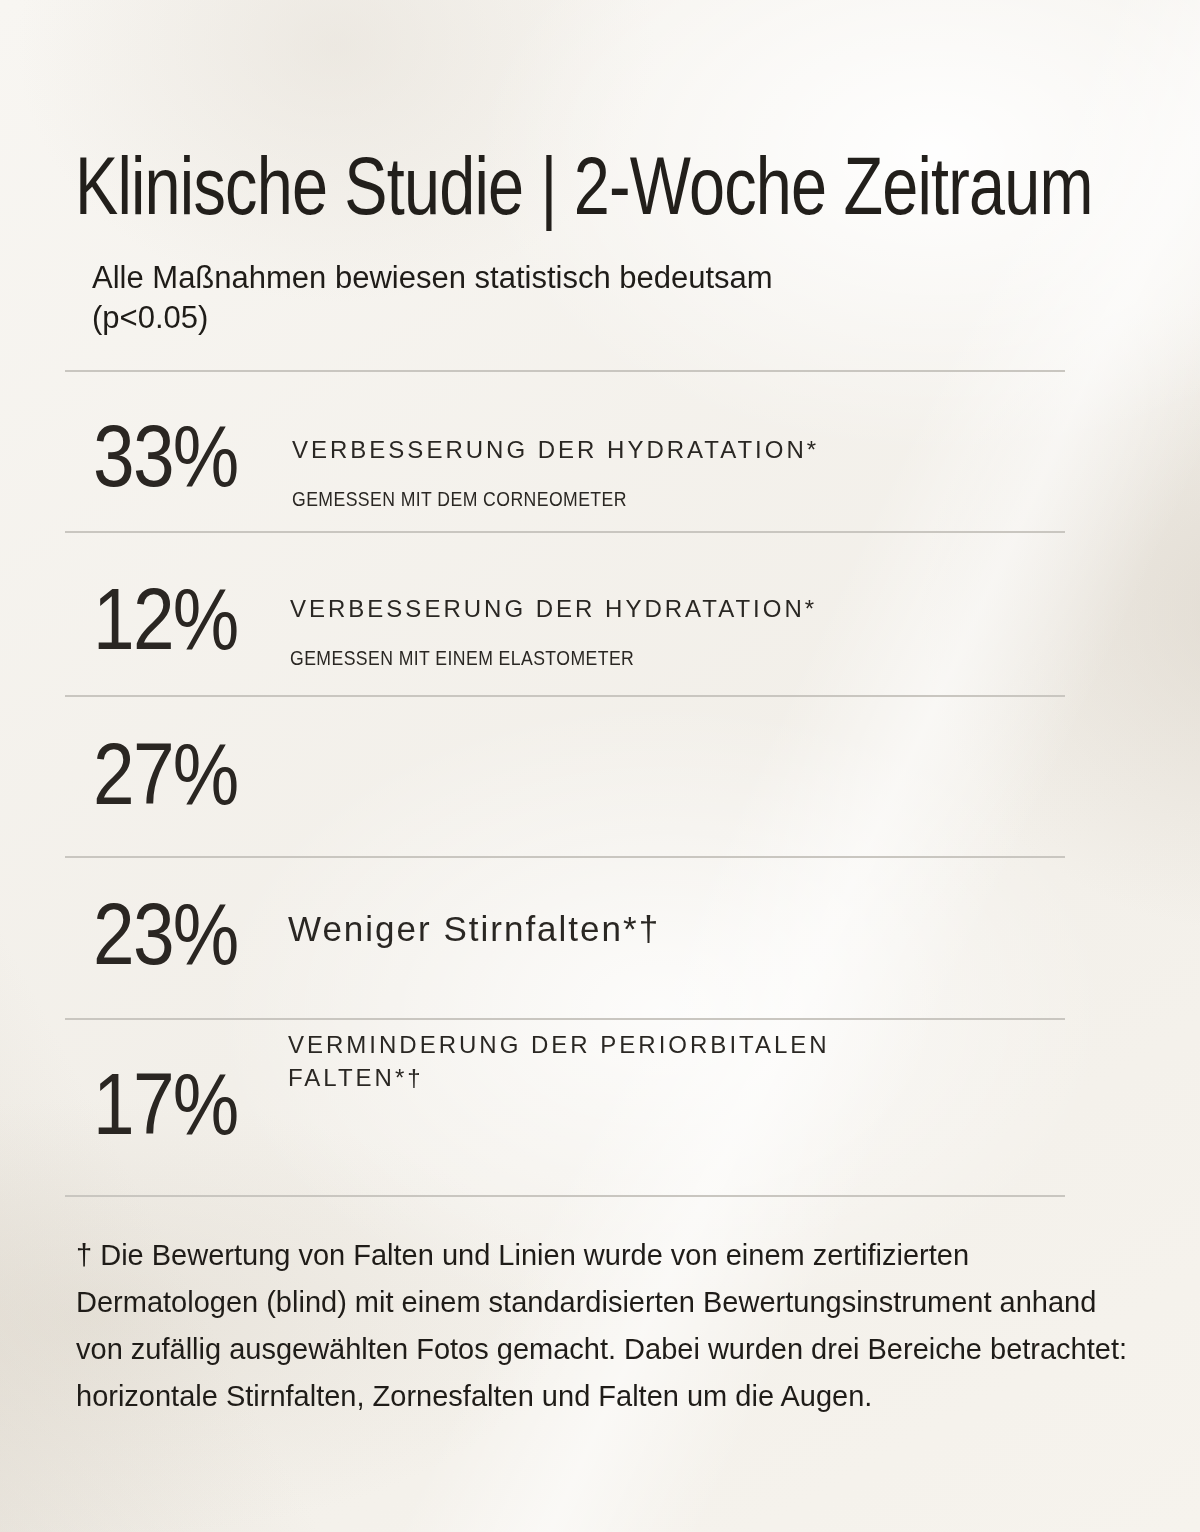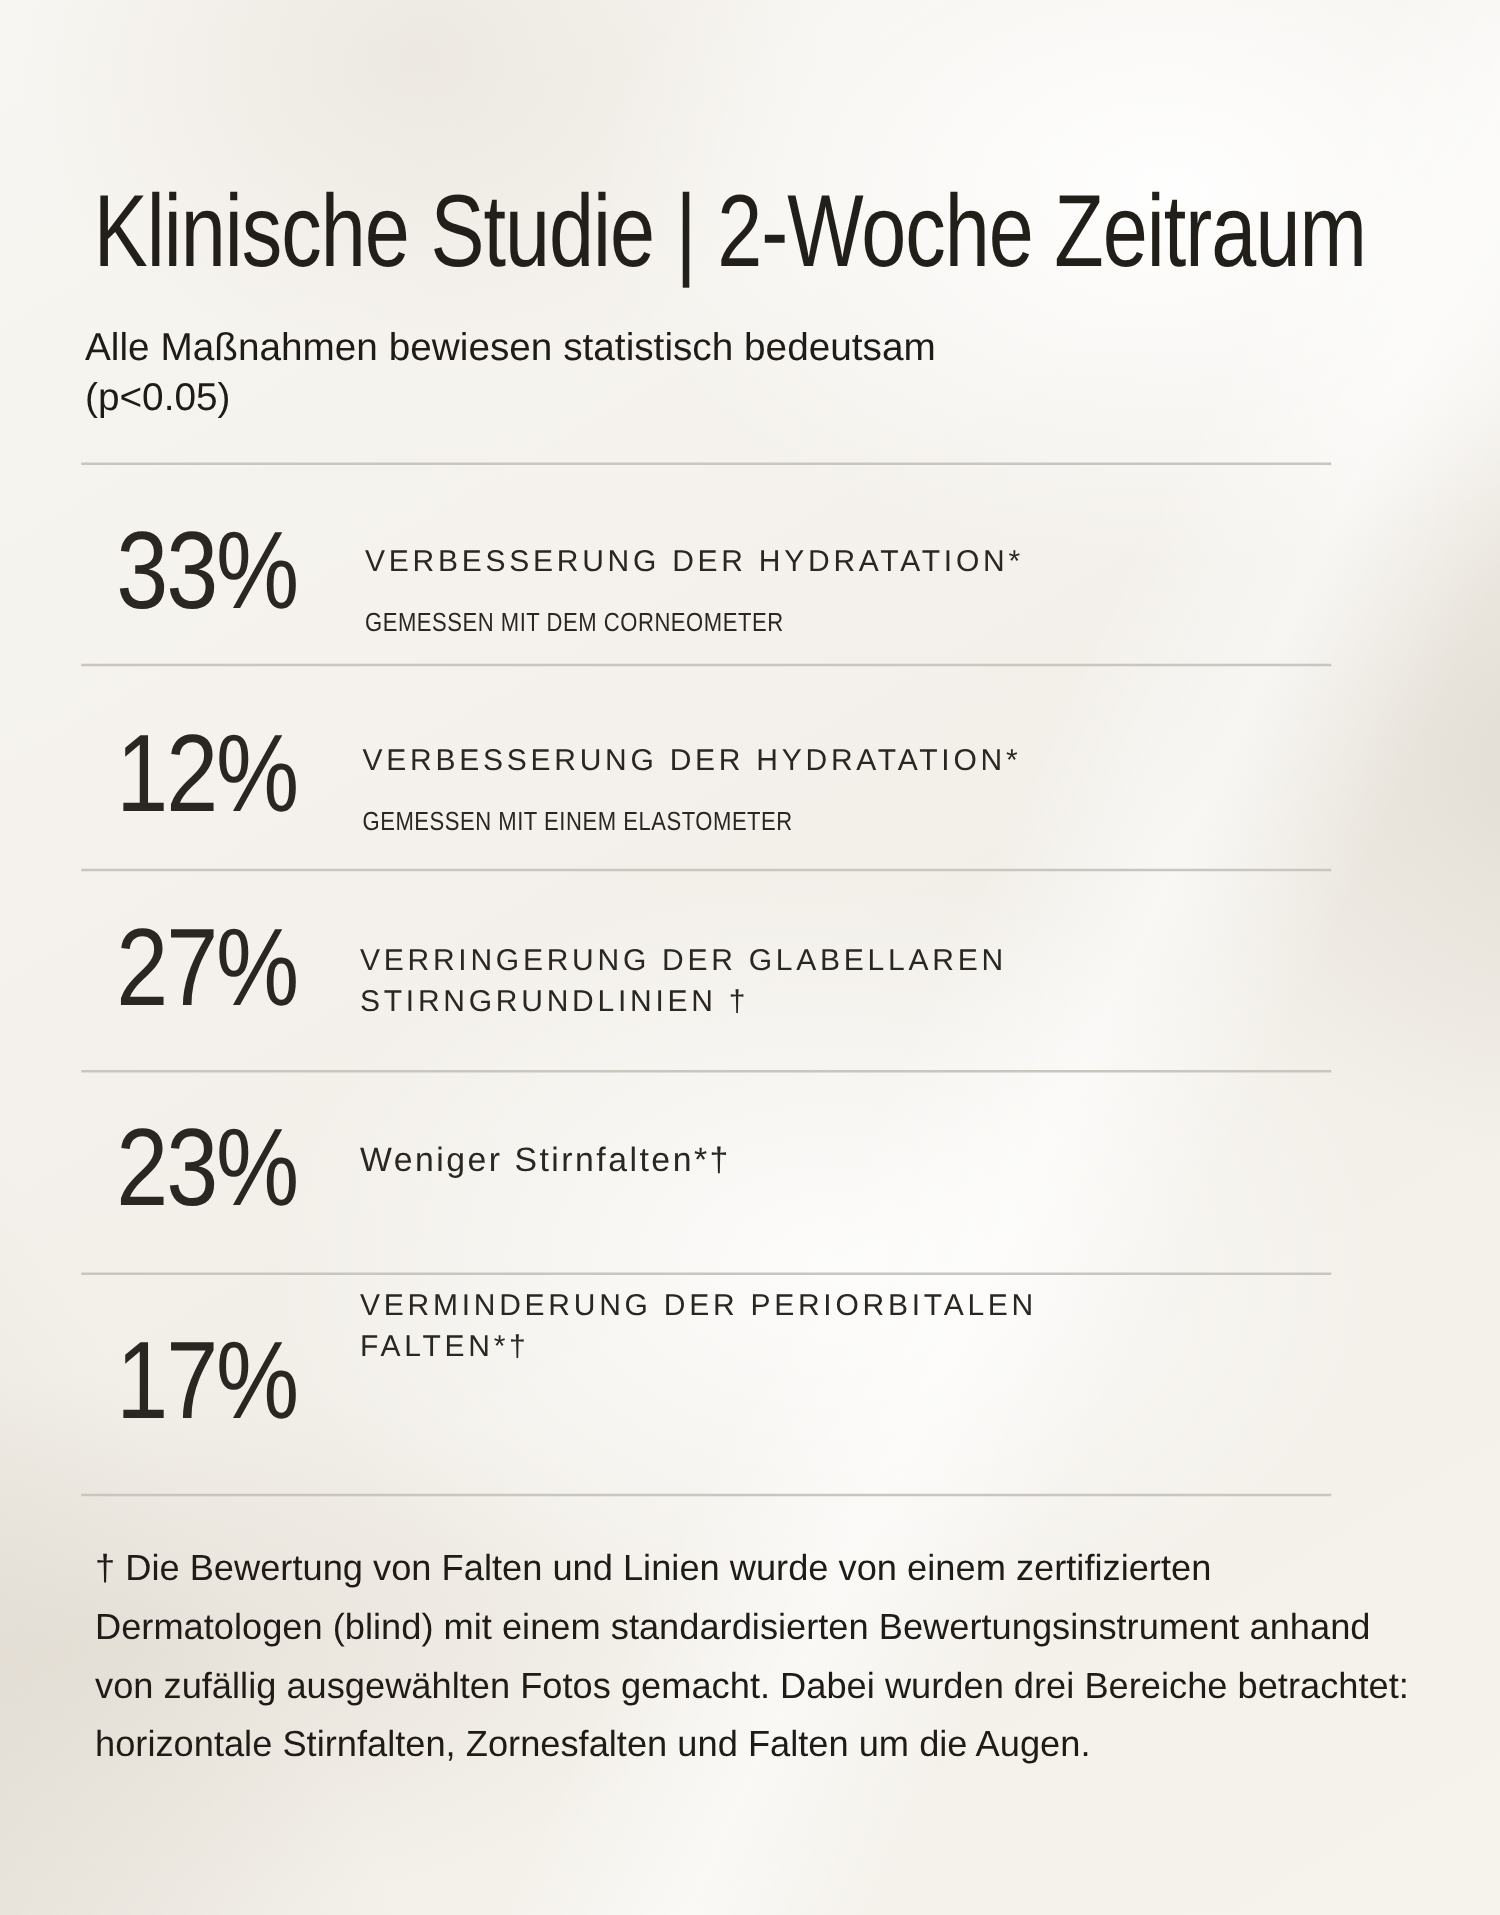--- a/index.html
+++ b/index.html
@@ -25,40 +25,40 @@
       linear-gradient(115deg, rgba(255,255,255,0) 58%, rgba(255,255,255,0.55) 66%, rgba(255,255,255,0) 74%),
       linear-gradient(62deg, rgba(206,198,185,0.30) 0%, rgba(206,198,185,0) 16%);
   }
   .title{
     position:absolute;left:75px;top:145px;margin:0;
     font-size:82px;font-weight:400;line-height:1;white-space:nowrap;
     letter-spacing:-1px;color:#221f1b;
     transform:scaleX(0.79);transform-origin:left top;
   }
   .subtitle{
-    position:absolute;left:68px;top:258px;margin:0;
+    position:absolute;left:92px;top:258px;margin:0;
     font-size:31px;line-height:40px;font-weight:400;color:#1f1c18;
   }
   .divider{
     position:absolute;left:65px;width:1000px;height:2px;
     background:#c9c6c0;border:0;margin:0;
   }
   .stat-value{
     position:absolute;left:93px;margin:0;
     font-size:88px;font-weight:400;line-height:1;color:#2a2622;
     letter-spacing:-2px;white-space:nowrap;
     transform:scaleX(0.85);transform-origin:left top;
   }
   .stat-label{
     position:absolute;left:288px;margin:0;
     font-size:24px;font-weight:400;letter-spacing:3px;
     line-height:33px;color:#2a2723;
   }
   .stat-label.two-line{max-width:600px;}
-  .stat-label.mixed{font-size:27px;letter-spacing:2px;}
+  .stat-label.mixed{font-size:35px;letter-spacing:2px;}
   .stat-sublabel{
     display:block;margin-top:16px;
     font-size:21px;font-weight:400;letter-spacing:0.5px;color:#2a2723;
     transform:scaleX(0.84);transform-origin:left top;white-space:nowrap;
   }
   .footnote{
     position:absolute;left:76px;top:1232px;width:1075px;margin:0;
     font-size:29px;line-height:47px;font-weight:400;color:#1f1c18;
   }
 </style>
@@ -86,21 +86,20 @@
 
   <p class="stat-value" style="top:575px">12%</p>
   <p class="stat-label" style="top:592px;left:290px">
     <span>VERBESSERUNG DER HYDRATATION*</span>
     <span class="stat-sublabel">GEMESSEN MIT EINEM ELASTOMETER</span>
   </p>
 
   <hr class="divider" style="top:695px">
 
   <p class="stat-value" style="top:730px">27%</p>
-  <p class="stat-label two-line" style="top:752px">VERRINGERUNG DER GLABELLAREN STIRNGRUNDLINIEN †</p>
 
   <hr class="divider" style="top:856px">
 
   <p class="stat-value" style="top:890px">23%</p>
   <p class="stat-label mixed" style="top:912px">Weniger Stirnfalten*†</p>
 
   <hr class="divider" style="top:1018px">
 
   <p class="stat-value" style="top:1060px">17%</p>
   <p class="stat-label two-line" style="top:1028px">VERMINDERUNG DER PERIORBITALEN FALTEN*†</p>

